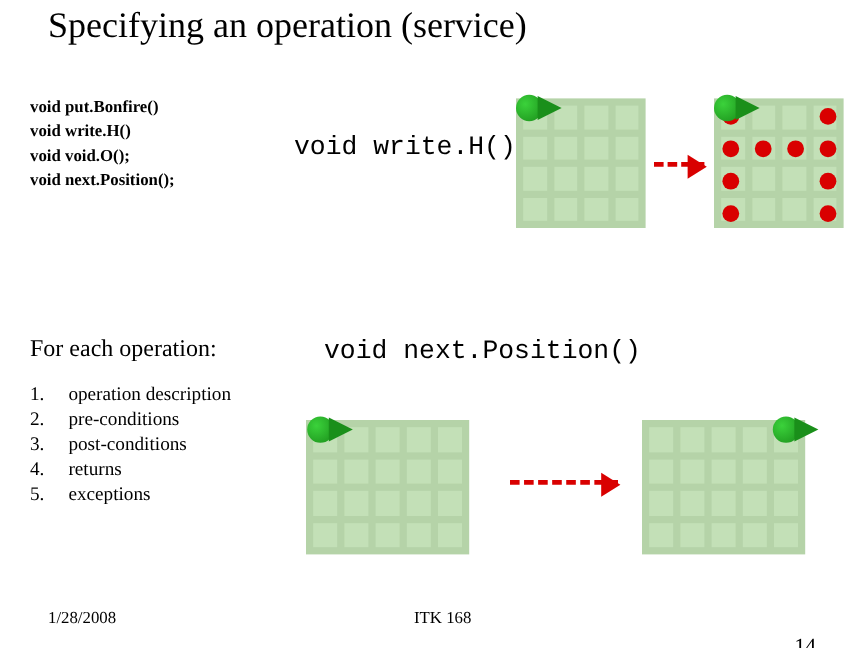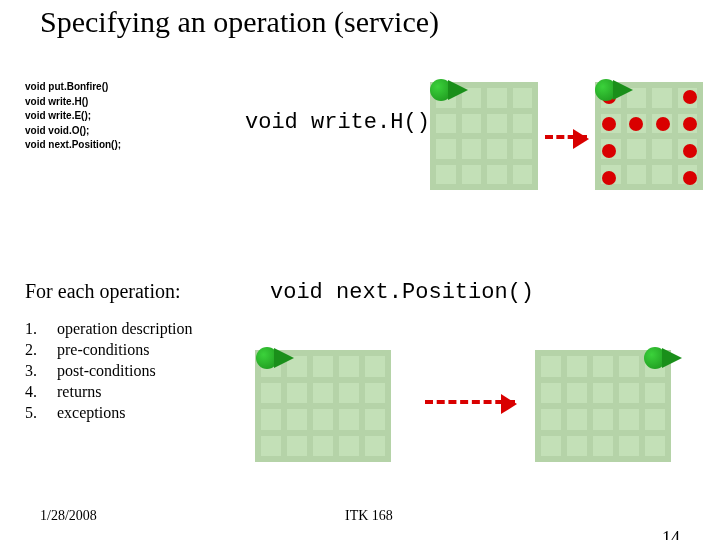--- a/index.html
+++ b/index.html
@@ -15,23 +15,23 @@
     width: 720px; height: 540px; border-radius: 21px;
   }
   .title {
     position: absolute;
     left: 40px; top: 5px;
     font-size: 30px;
   }
   .ops {
     position: absolute;
     left: 25px; top: 80px;
-    font-family: Liberation Sans, sans-serif;
+    font-family: Liberation Serif, serif;
     font-weight: bold;
-    font-size: 10px;
+    font-size: 14px;
     line-height: 1.45;
   }
   .foreach {
     position: absolute;
     left: 25px; top: 280px;
     font-size: 20px;
   }
   .list {
     position: absolute;
     left: 25px; top: 320px;
@@ -129,21 +129,20 @@
 </head>
 <body>
 
 <div class="slide">
 
   <div class="title">Specifying an operation (service)</div>
 
   <div class="ops">
     <div>void put.Bonfire()</div>
     <div>void write.H()</div>
-    <div>void write.E();</div>
     <div>void void.O();</div>
     <div>void next.Position();</div>
   </div>
 
   <div class="foreach">For each operation:</div>
 
   <div class="list">
     <div class="row">
       <span class="num">1.</span>
       <span>operation description</span>

